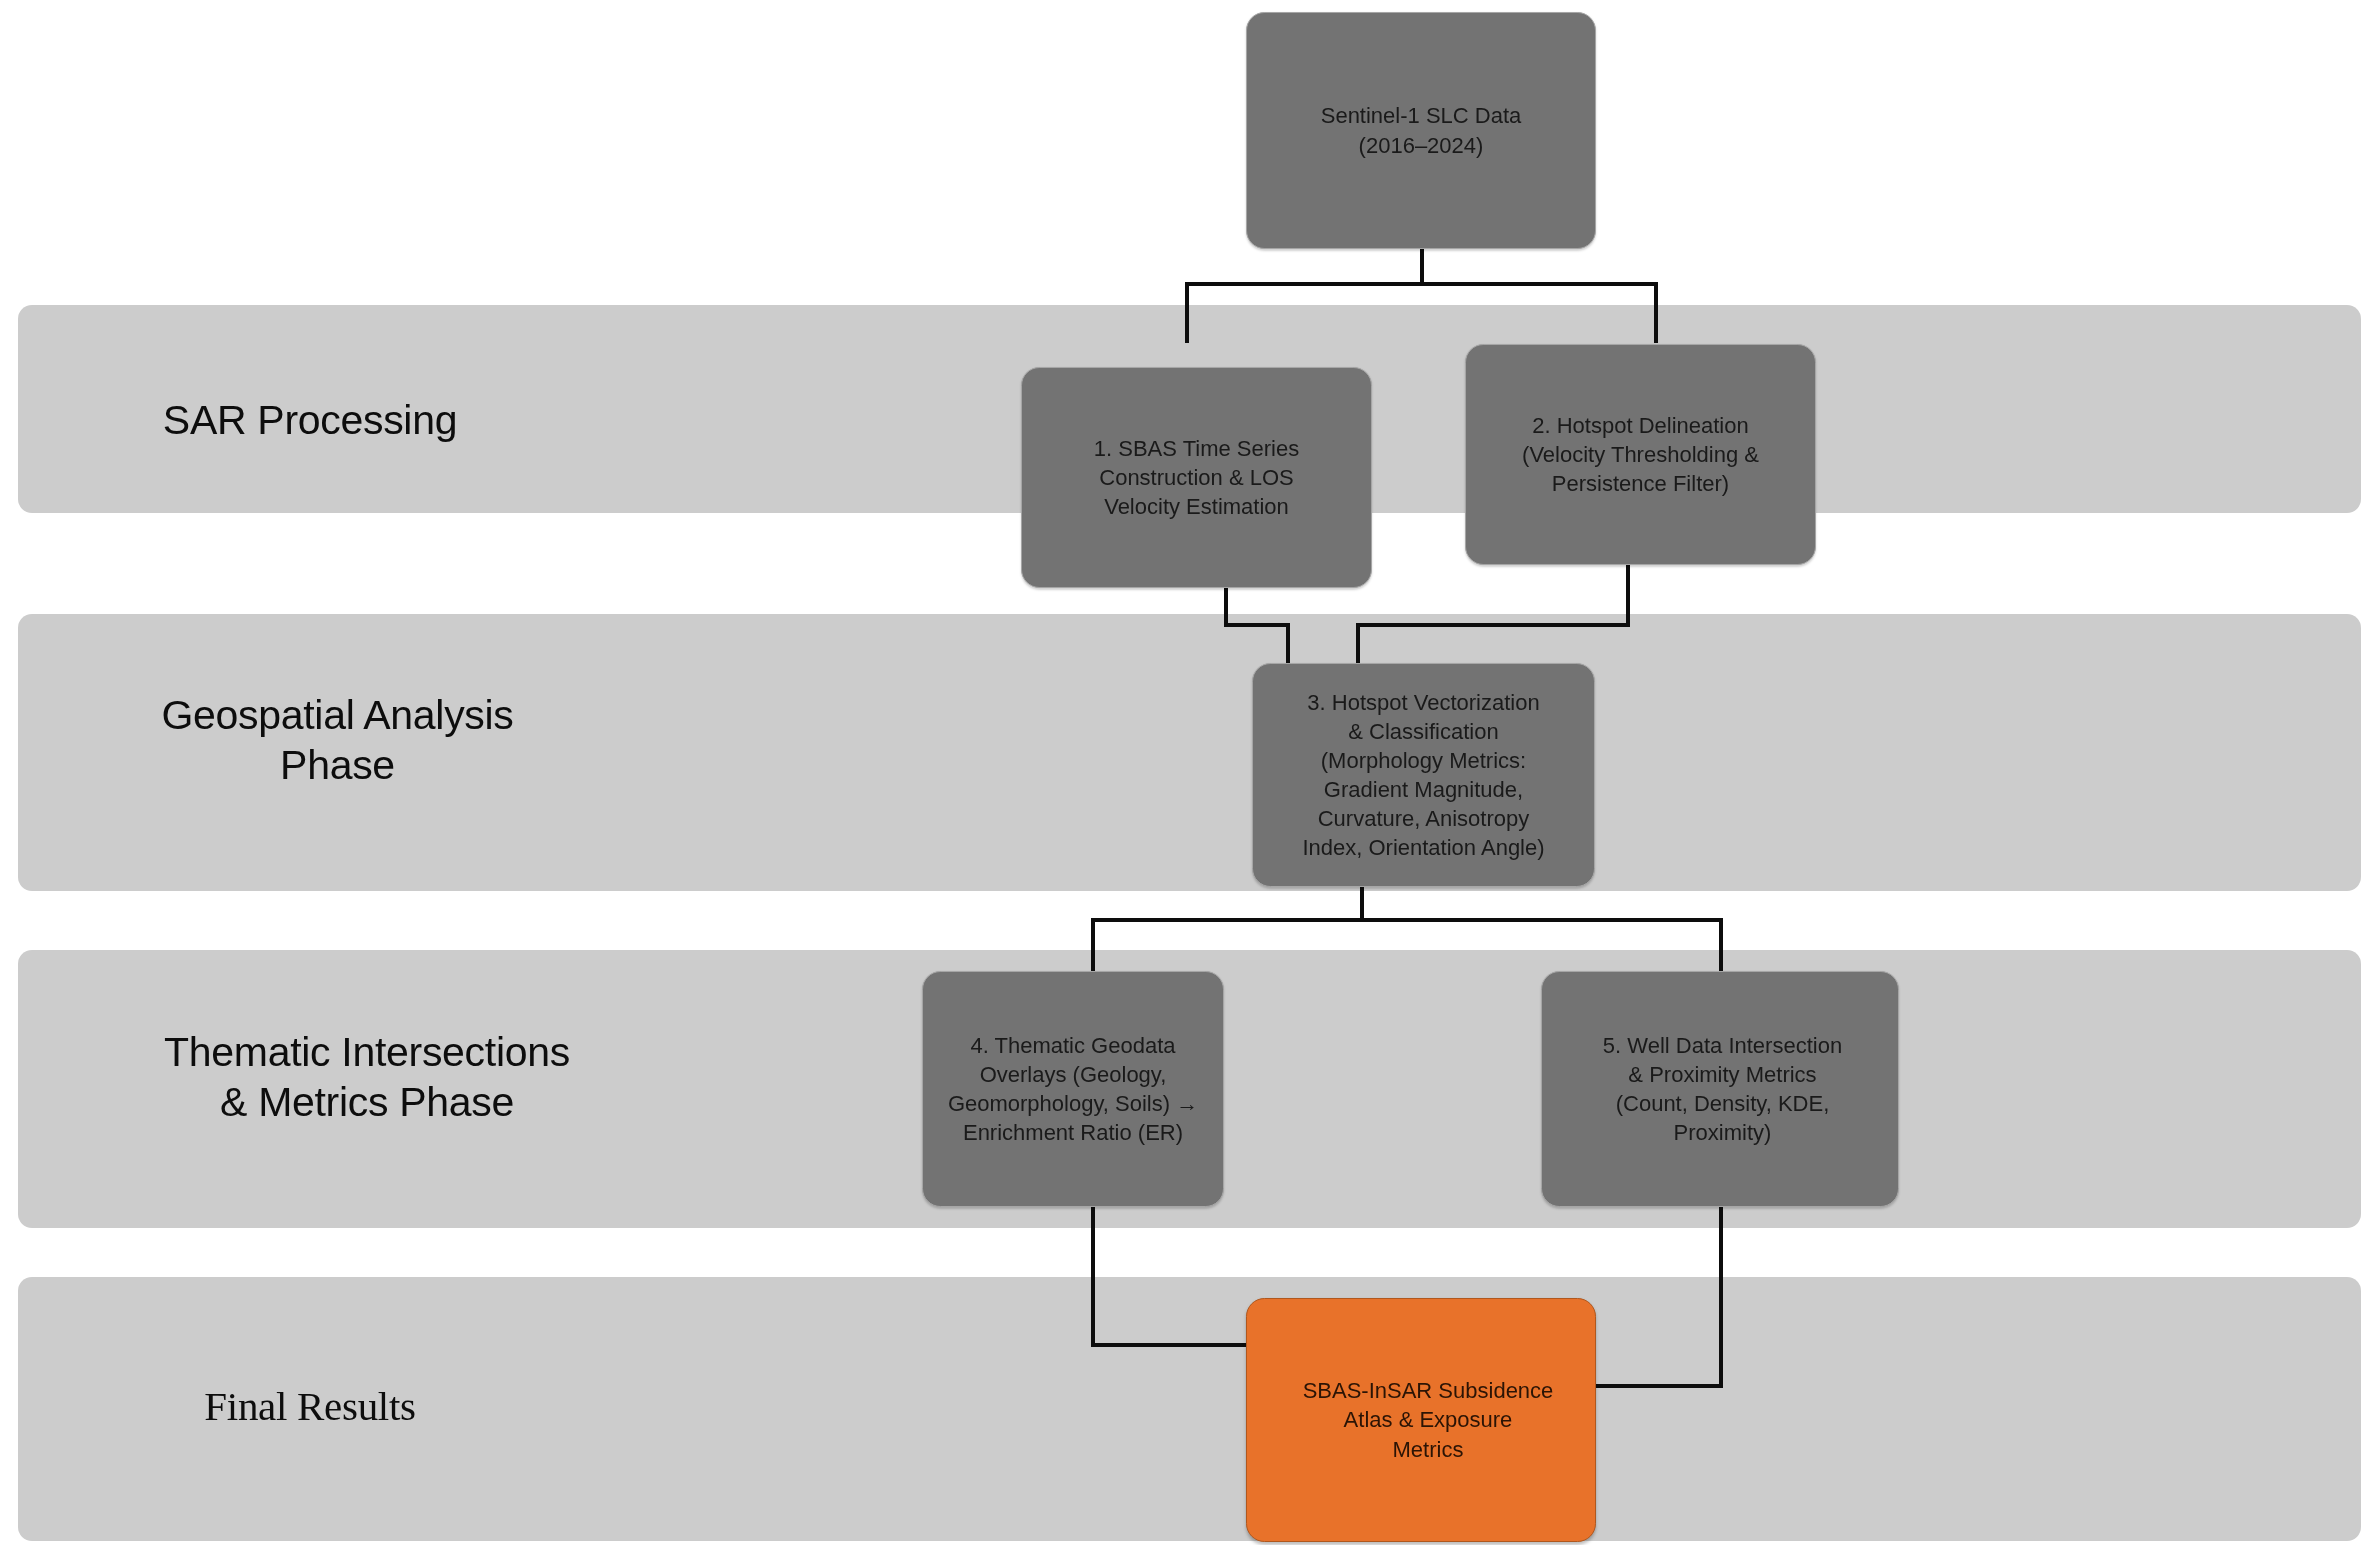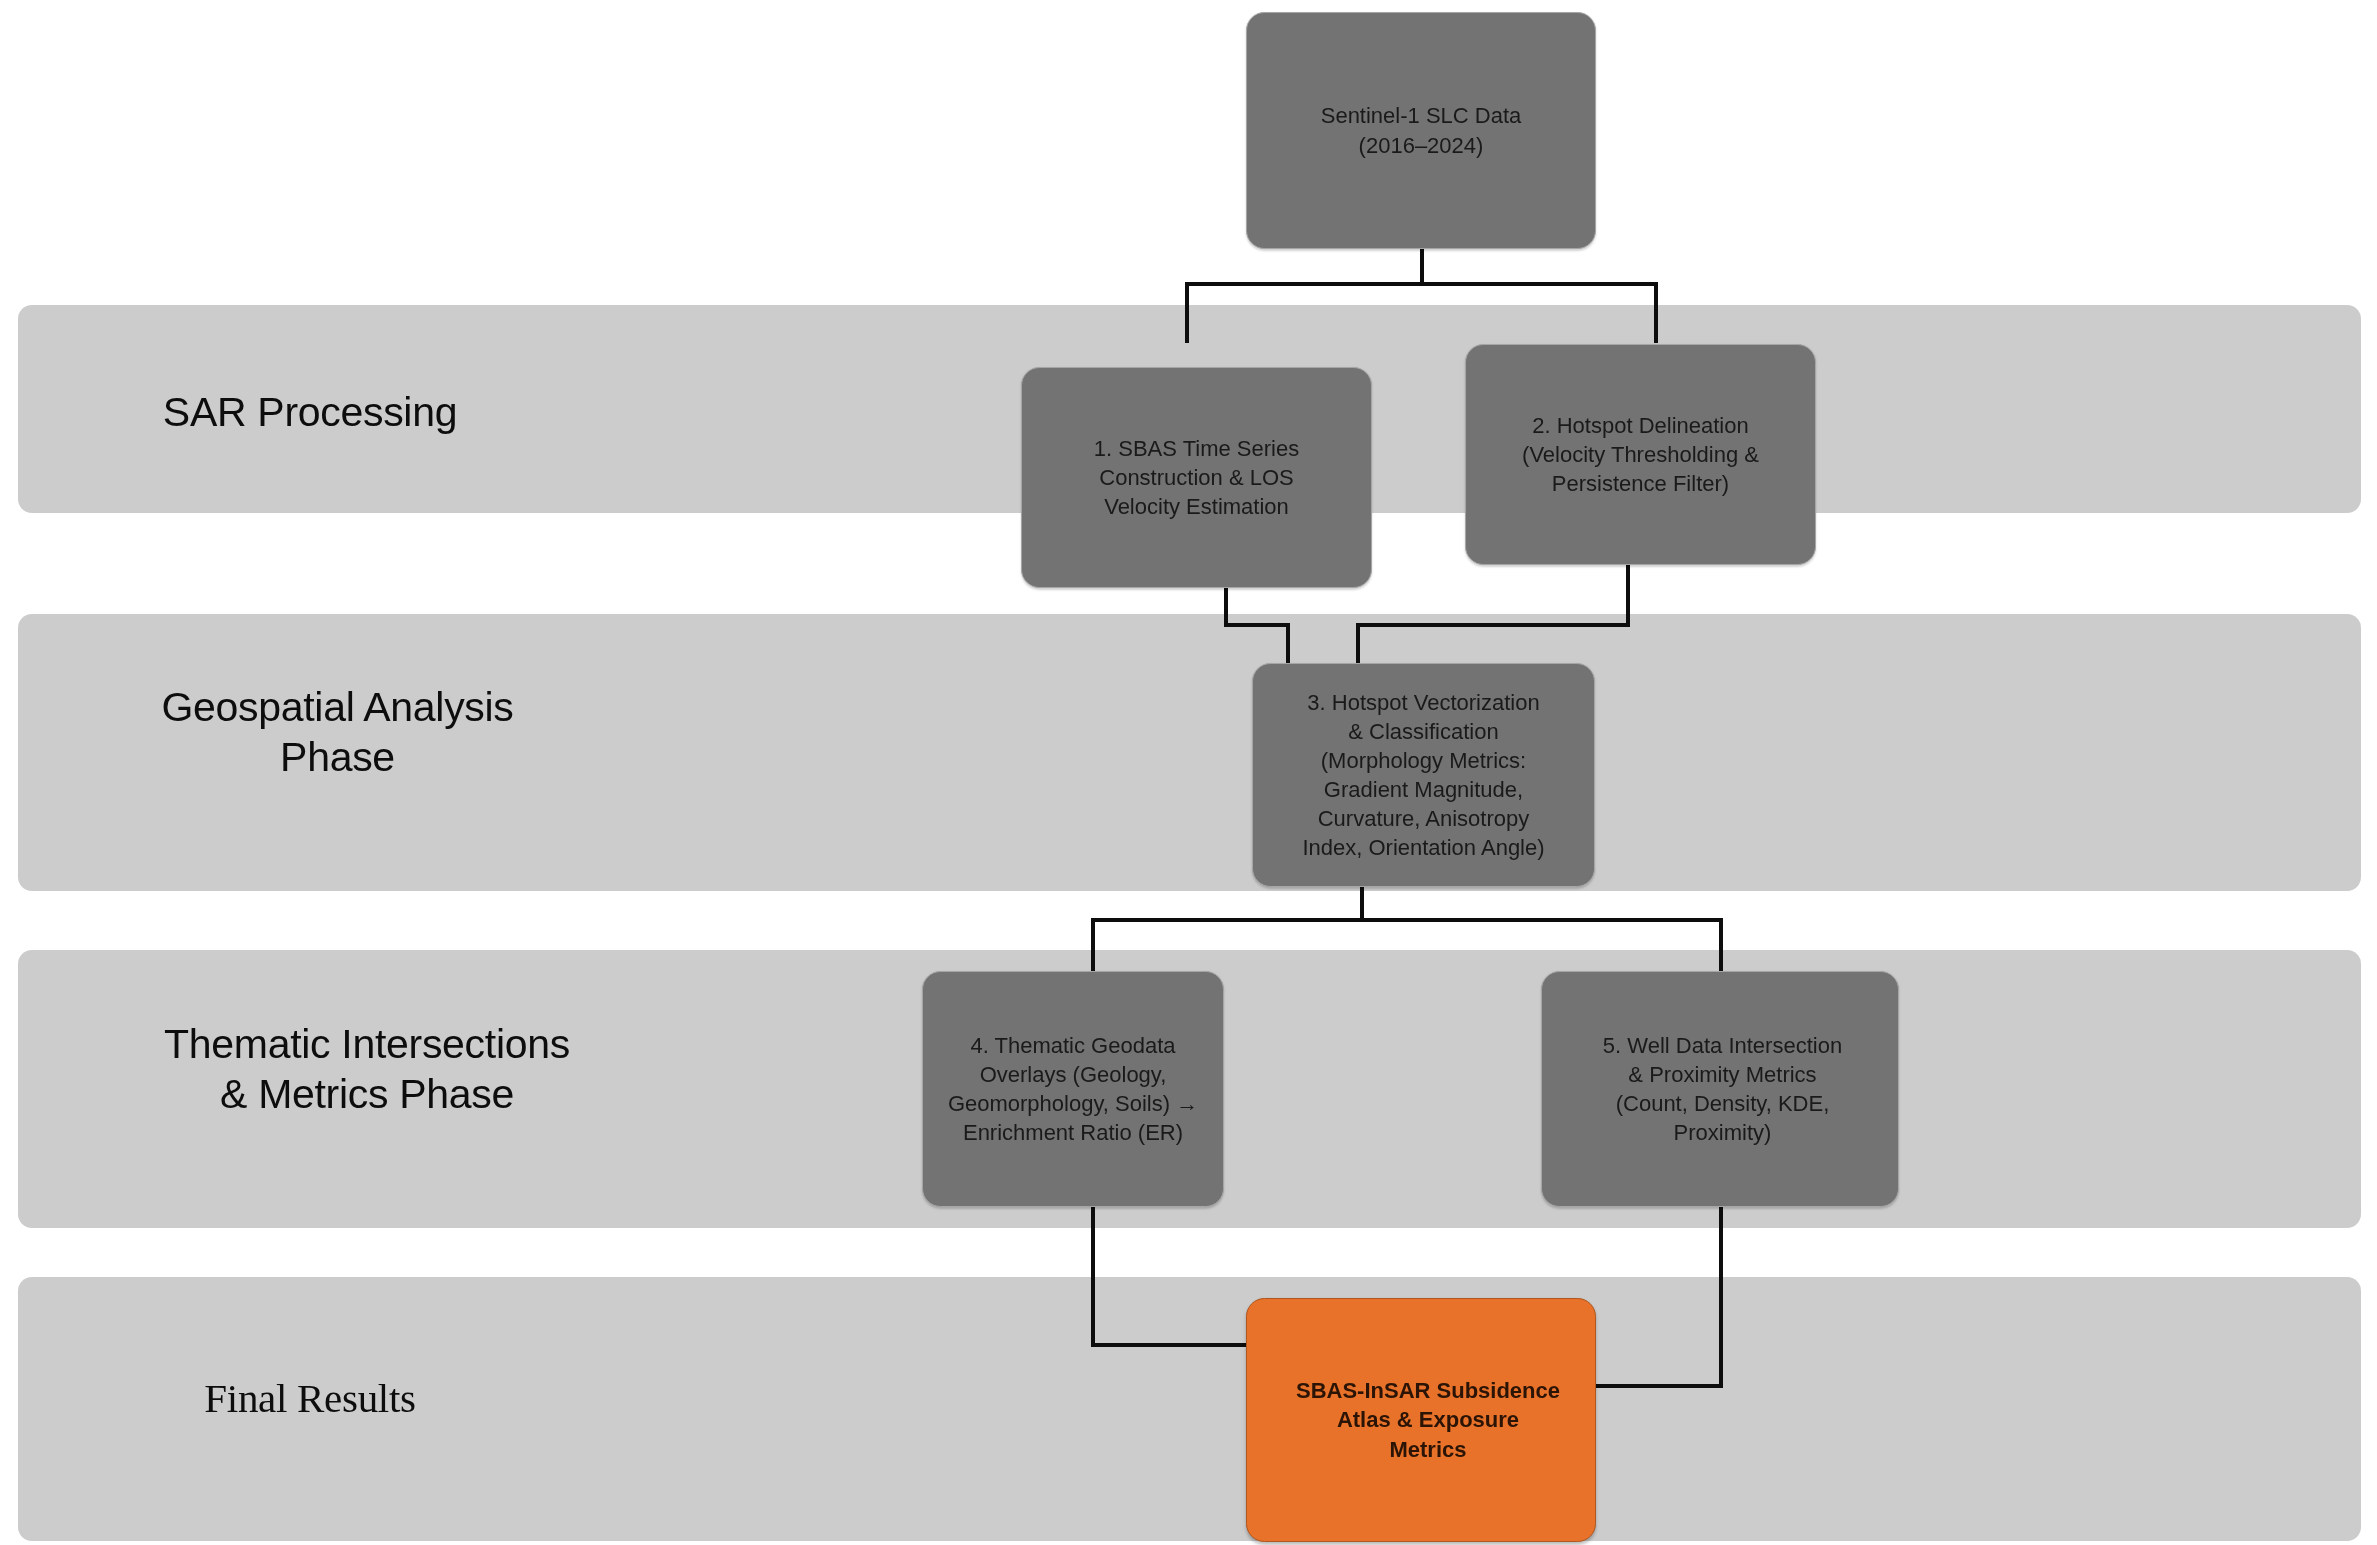--- a/index.html
+++ b/index.html
@@ -23,20 +23,21 @@
     box-sizing:border-box;
   }
   .band-label{
     position:absolute;
     color:#0d0d0d;
     font-size:41px;
     line-height:1.22;
     text-align:center;
     white-space:pre-line;
     letter-spacing:-0.3px;
+    margin-top:8px;
   }
 
   
   .node{
     position:absolute;
     box-sizing:border-box;
     background:#737373;
     border:1.6px solid #a6a6a6;
     border-radius:18.5px;
     display:flex;
@@ -48,21 +49,21 @@
     line-height:1.32;
     white-space:pre-line;
     padding:5.4px 14px;
     box-shadow:0 1.6px 2.2px rgba(0,0,0,0.18);
     z-index:6;
   }
   .node.terminal{
     background:#e8722a;
     border:1.6px solid #b0571d;
     color:#2b1405;
-    font-weight:bold;
+    font-weight:normal;
     font-size:22px;
     box-shadow:0 2.2px 3.3px rgba(0,0,0,0.25);
     padding-left:28px;
   }
 
   
   .conn{
     position:absolute;
     background:#0d0d0d;
     z-index:4;

